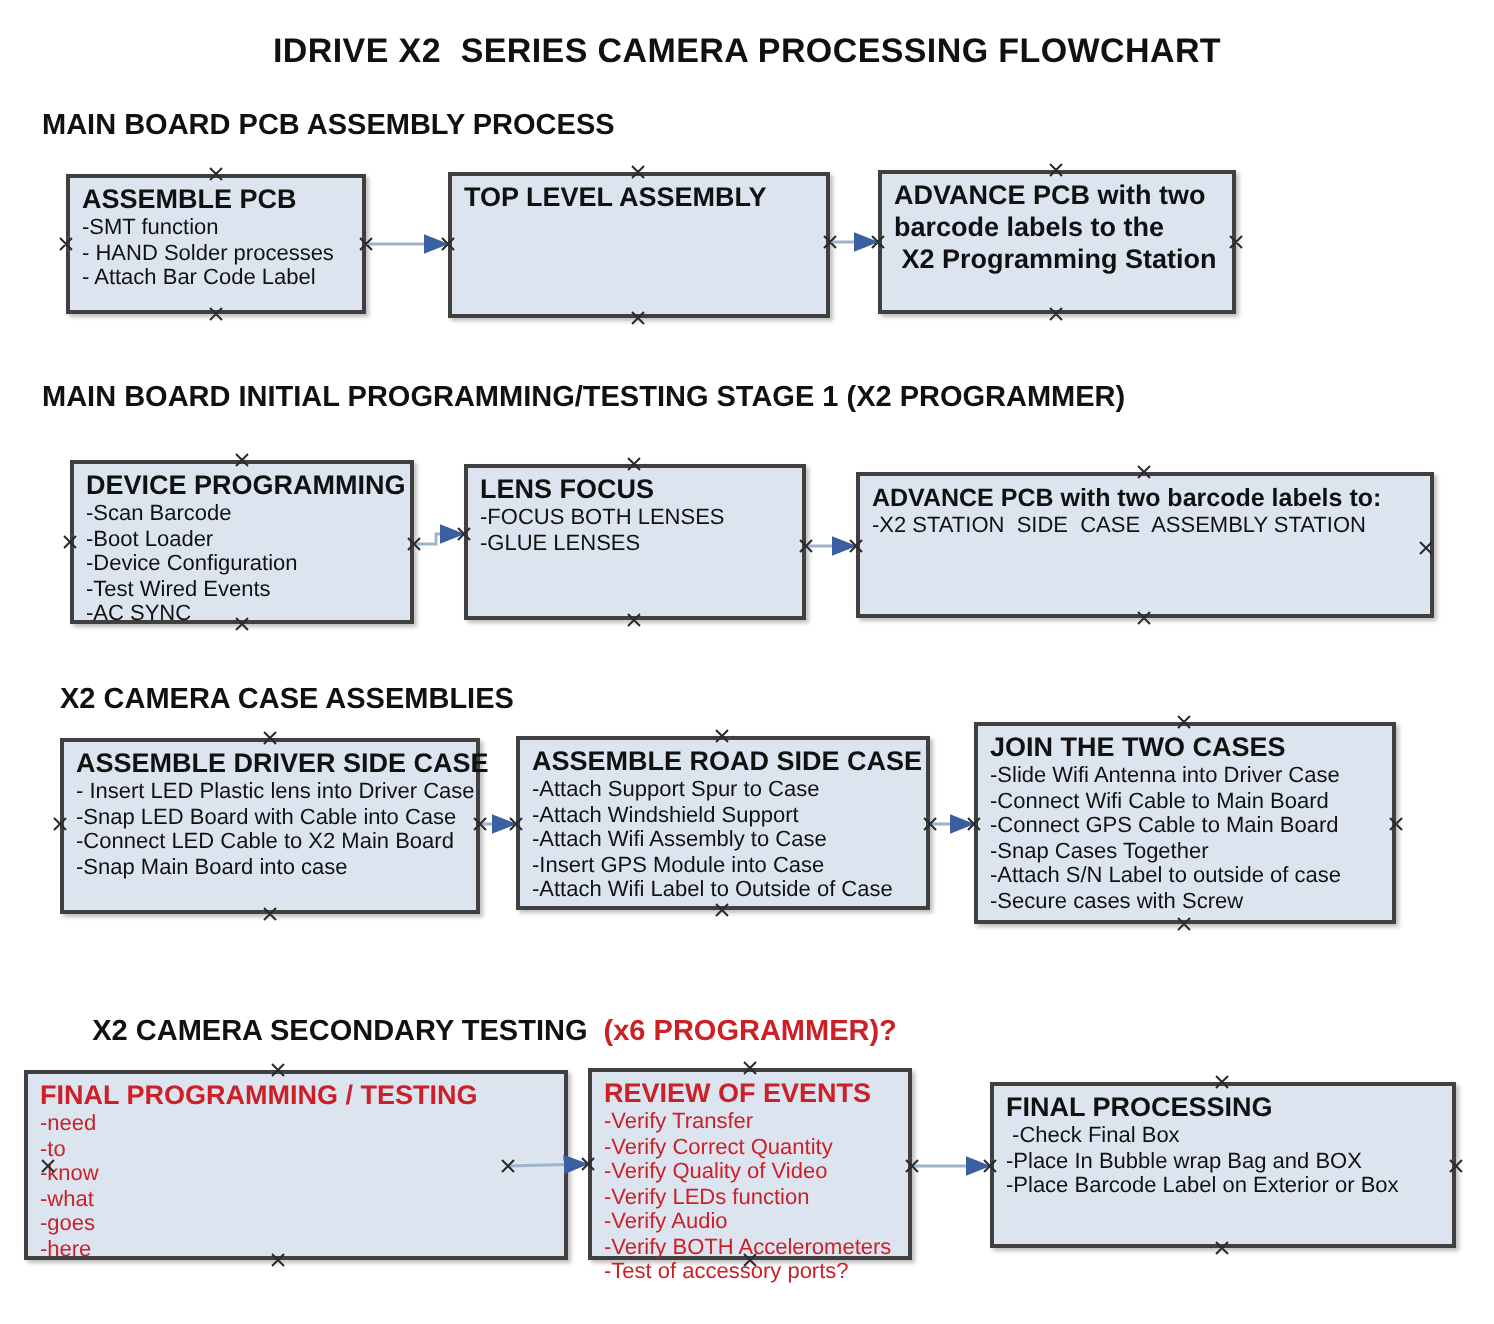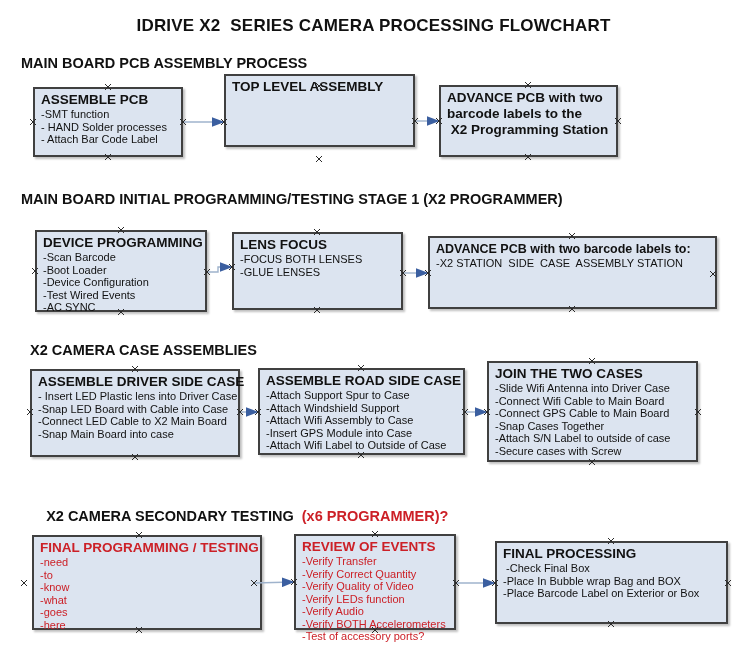--- a/index.html
+++ b/index.html
@@ -40,21 +40,21 @@
   <div class="sec-heading" style="left:21px;top:55px">MAIN BOARD PCB ASSEMBLY PROCESS</div>
 
   <div class="box" style="left:33px;top:87px;width:150px;height:70px">
     <div class="box-title">ASSEMBLE PCB</div>
     <div class="box-items">
         <div class="box-line">-SMT function</div>
         <div class="box-line">- HAND Solder processes</div>
         <div class="box-line">- Attach Bar Code Label</div>
       </div>
   </div>
-  <div class="box" style="left:224px;top:74px;width:191px;height:73px">
+  <div class="box" style="left:224px;top:86px;width:191px;height:73px">
     <div class="box-title">TOP LEVEL ASSEMBLY</div>
   </div>
   <div class="box all-bold" style="left:439px;top:85px;width:179px;height:72px">
 
     <div class="box-items">
         <div class="box-line">ADVANCE PCB with two</div>
         <div class="box-line">barcode labels to the</div>
         <div class="box-line"> X2 Programming Station</div>
       </div>
   </div>
@@ -115,21 +115,21 @@
         <div class="box-line">-Snap Cases Together</div>
         <div class="box-line">-Attach S/N Label to outside of case</div>
         <div class="box-line">-Secure cases with Screw</div>
       </div>
   </div>
 
   <div class="sec-heading" style="left:30px;top:492px">
     <span>X2 CAMERA SECONDARY TESTING </span><span class="red"> (x6 PROGRAMMER)?</span>
   </div>
 
-  <div class="box red-box" style="left:32px;top:535px;width:230px;height:95px">
+  <div class="box red-box" style="left:12px;top:535px;width:272px;height:95px">
     <div class="box-title">FINAL PROGRAMMING / TESTING</div>
     <div class="box-items">
         <div class="box-line">-need</div>
         <div class="box-line">-to</div>
         <div class="box-line">-know</div>
         <div class="box-line">-what</div>
         <div class="box-line">-goes</div>
         <div class="box-line">-here</div>
       </div>
   </div>

